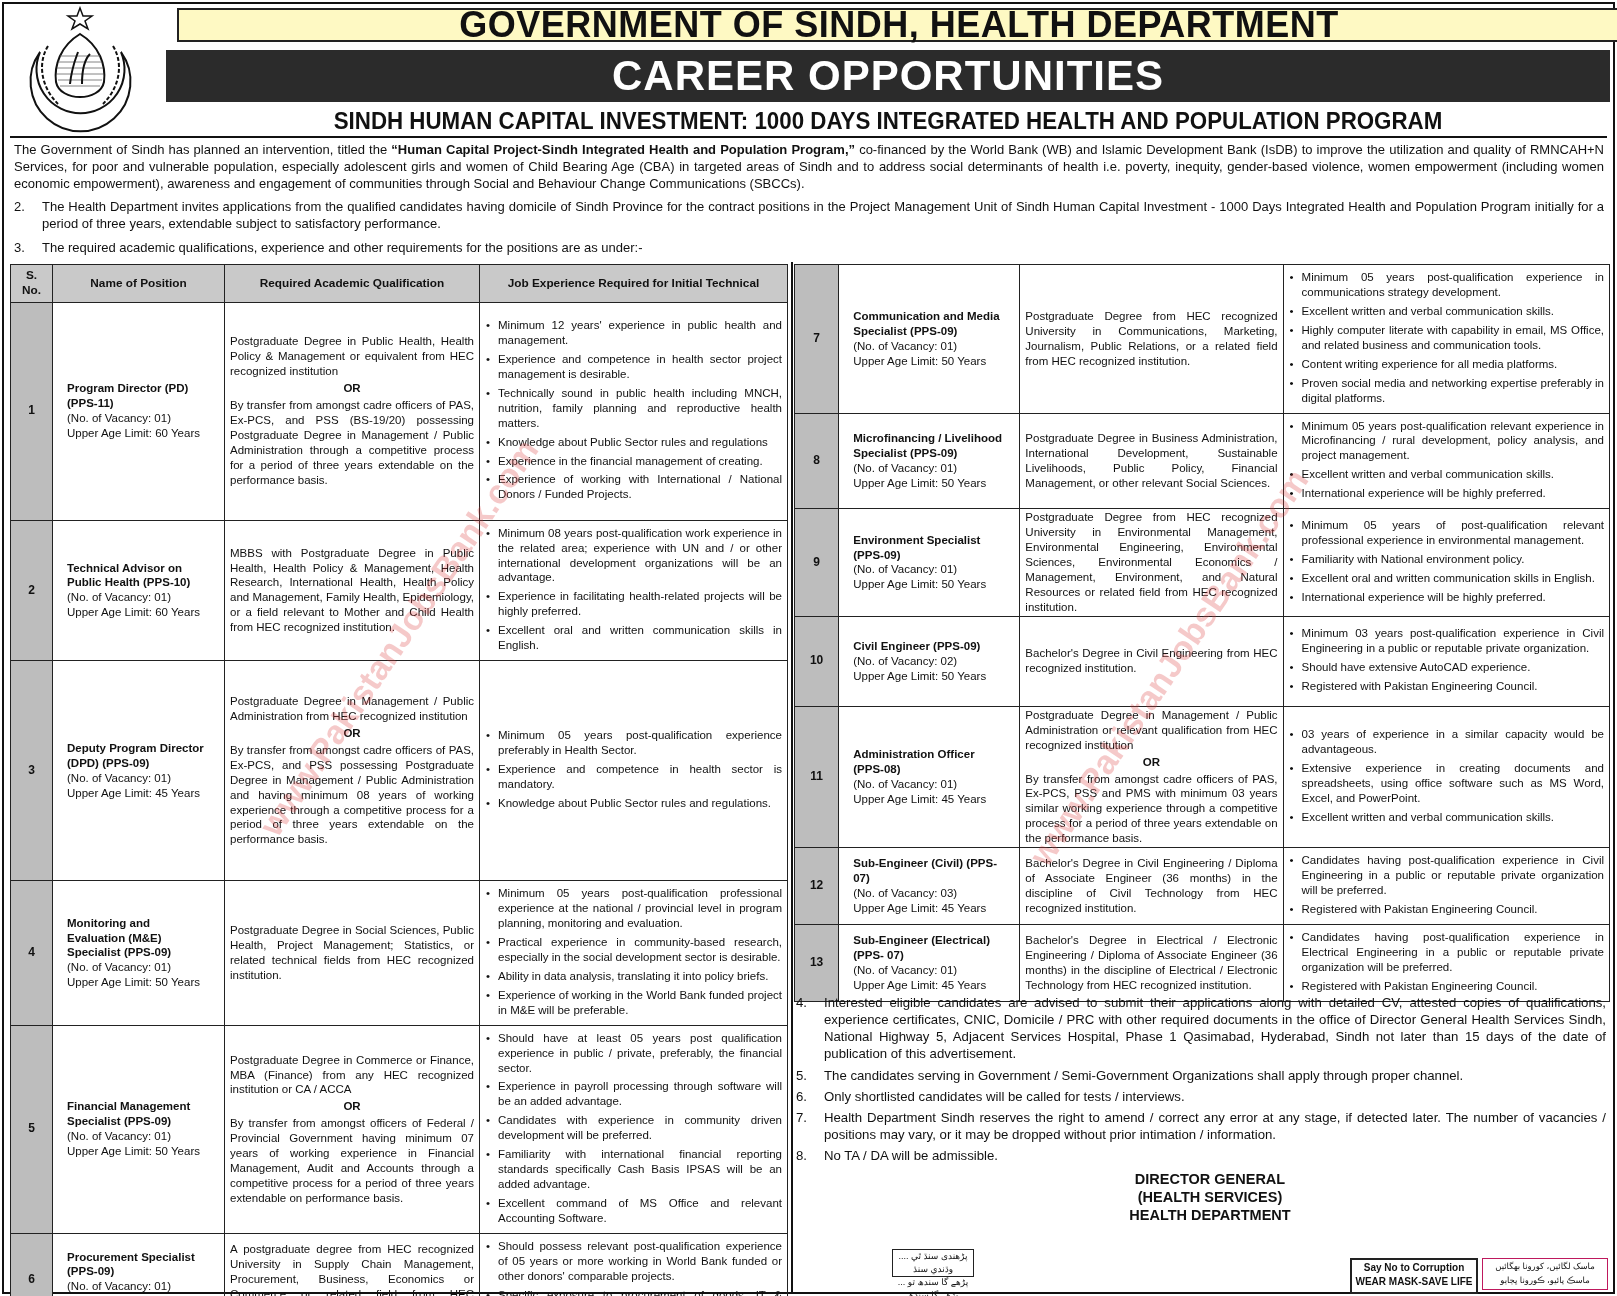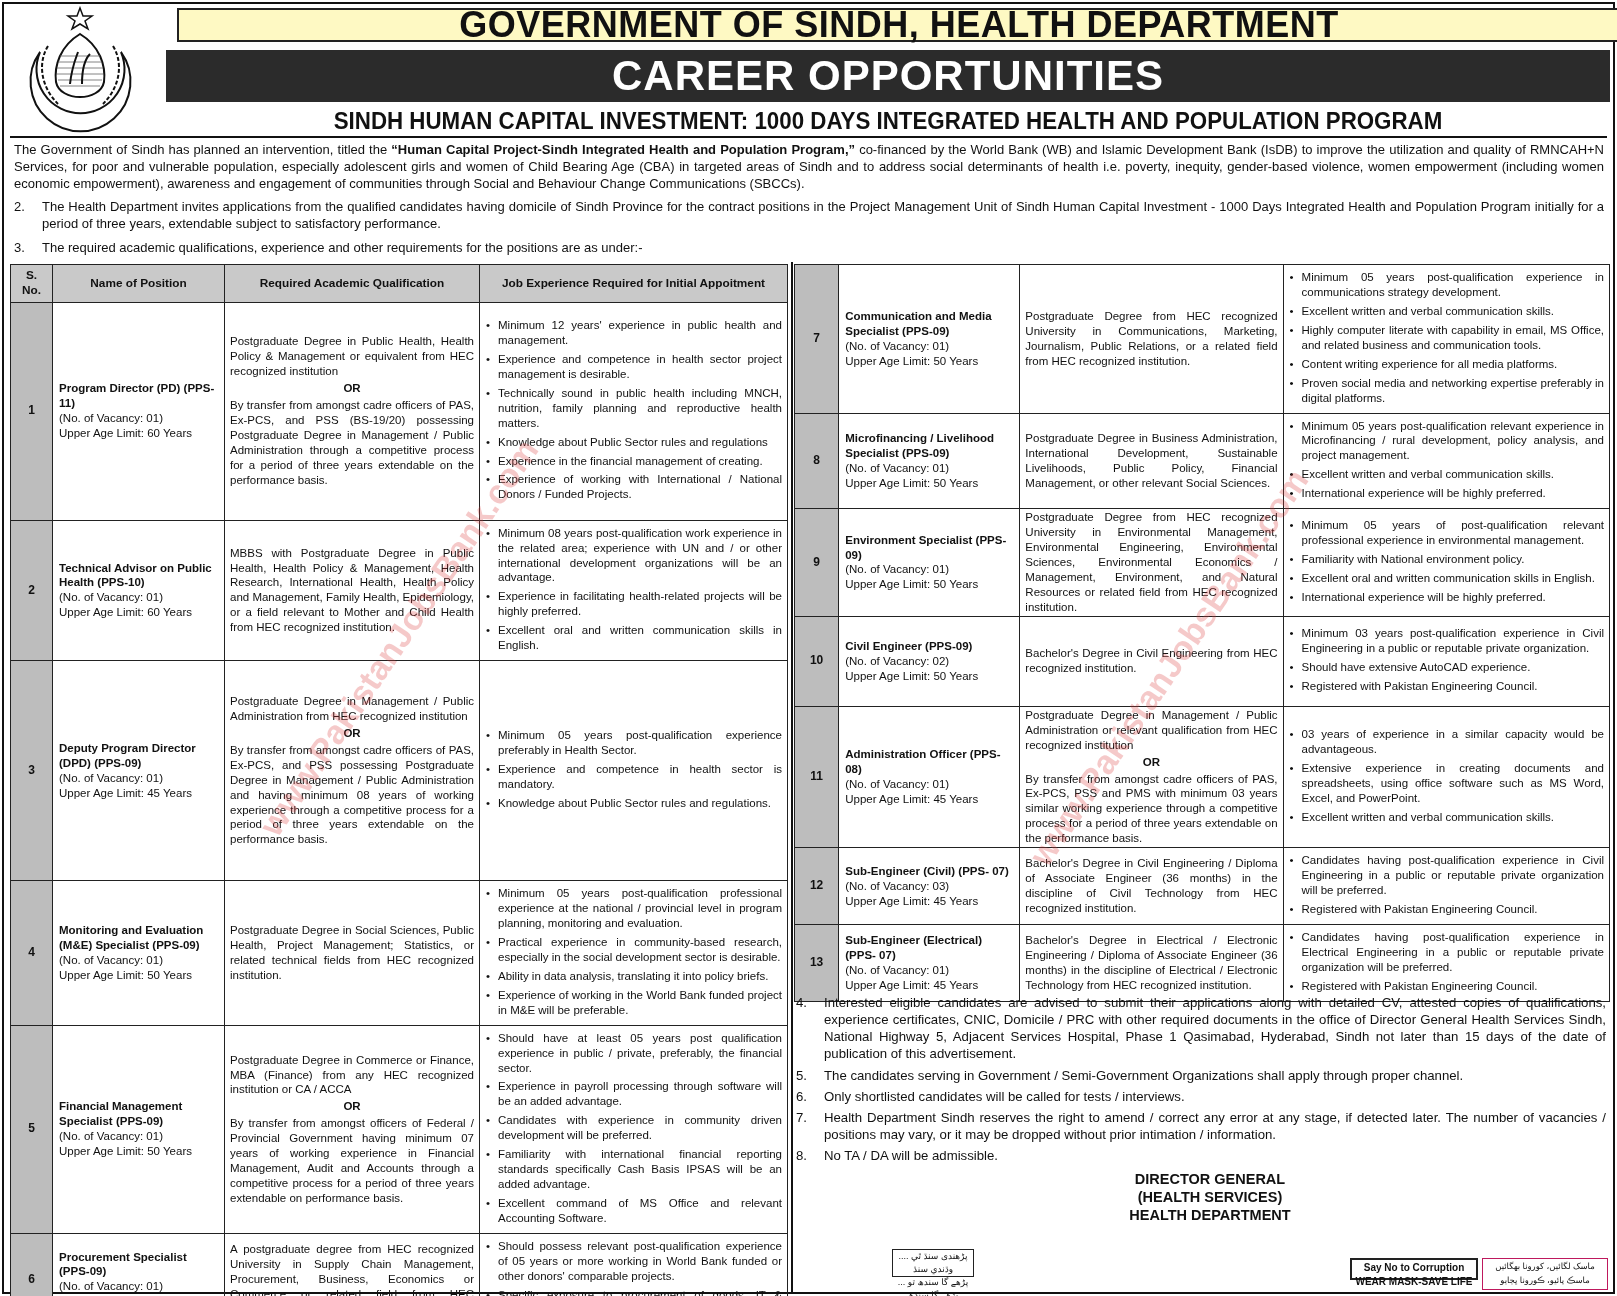--- a/index.html
+++ b/index.html
@@ -22,21 +22,21 @@
   .intro p { margin-bottom: 5px; }
   .numbered { display: flex; }
   .numbered .num { width: 28px; flex: none; }
   .numbered .txt { flex: 1; text-align: justify; }
 
   
   table.jobs { border-collapse: collapse; position: absolute; font-size: 11.5px; line-height: 1.3; }
   table.jobs th, table.jobs td { border: 1px solid #222; vertical-align: middle; }
   table.jobs th { background: #c9c9c9; font-weight: bold; font-size: 11.8px; padding: 3px 4px; text-align: center; height: 20px; }
   td.sno { background: #bdbdbd; text-align: center; font-weight: bold; font-size: 12px; width: 42px; }
-  td.pos { padding: 3px 6px; width: 172px; }
+  td.pos { padding: 3px 14px; width: 172px; }
   td.pos .title { font-weight: bold; }
   td.qual { padding: 1px 5px; text-align: justify; }
   td.qual .or { text-align: center; font-weight: bold; margin: 2px 0; }
   td.exp { padding: 3px 5px 3px 4px; }
   td.exp ul { list-style: none; }
   td.exp li { position: relative; padding-left: 14px; margin: 2px 0 4px; text-align: justify; }
   td.exp li::before { content: "•"; position: absolute; left: 2px; top: 0; }
 
   #left-table { left: 10px; top: 264px; width: 778px; }
   #left-table .c-qual { width: 255px; }
@@ -46,21 +46,21 @@
   #right-table .c-exp { width: 310px; }
 
   .divider-v { position: absolute; left: 791px; top: 262px; height: 1030px; border-left: 2px solid #111; }
 
   
   .notes { position: absolute; left: 796px; top: 994px; width: 810px; font-size: 13.2px; line-height: 1.3; }
   .notes .numbered { margin-bottom: 4px; }
   .signature { position: absolute; left: 1010px; top: 1170px; width: 400px; text-align: center; font-weight: bold; font-size: 14.5px; line-height: 1.25; }
   .ref { position: absolute; left: 806px; top: 1262px; font-size: 12.5px; margin-top: 32px; }
   .urdu-box1 { position: absolute; left: 892px; top: 1249px; width: 82px; height: 28px; border: 1px solid #222; font-size: 9px; text-align: center; line-height: 13px; direction: rtl; }
-  .slogan { position: absolute; left: 1350px; top: 1258px; width: 128px; height: 22px; border: 2px solid #222; font-weight: bold; font-size: 10px; text-align: center; line-height: 14px; padding-top: 1px; }
+  .slogan { position: absolute; left: 1350px; top: 1258px; width: 128px; height: 36px; border: 2px solid #222; font-weight: bold; font-size: 10px; text-align: center; line-height: 14px; padding-top: 1px; }
   .urdu-box2 { position: absolute; left: 1482px; top: 1258px; width: 126px; height: 32px; border: 1px solid #be185d; font-size: 8.5px; text-align: center; line-height: 14px; direction: rtl; }
 
   .watermark { position: absolute; color: rgba(220, 60, 60, 0.28); font-size: 34px; font-weight: bold; transform: rotate(-56deg); transform-origin: left top; white-space: nowrap; pointer-events: none; }
 </style>
 </head>
 <body>
 
 <div class="frame"></div>
 
 <svg class="logo" viewBox="0 0 125 128">
@@ -95,21 +95,21 @@
     <span class="txt">The required academic qualifications, experience and other requirements for the positions are as under:-</span>
   </div>
 </div>
 
 <table class="jobs" id="left-table">
   <thead>
     <tr>
       <th style="width:42px">S. No.</th>
       <th>Name of Position</th>
       <th class="c-qual">Required Academic Qualification</th>
-      <th class="c-exp">Job Experience Required for Initial Appoitment</th>
+      <th class="c-exp">Job Experience Required for Initial Technical</th>
     </tr>
   </thead>
   <tbody id="left-body">
       <tr style="height: 218px;">
     <td class="sno">1</td>
     <td class="pos">
       <div class="title">Program Director (PD) (PPS-11)</div>
       <div>(No. of Vacancy: 01)</div>
       <div>Upper Age Limit: 60 Years</div>
     </td>

